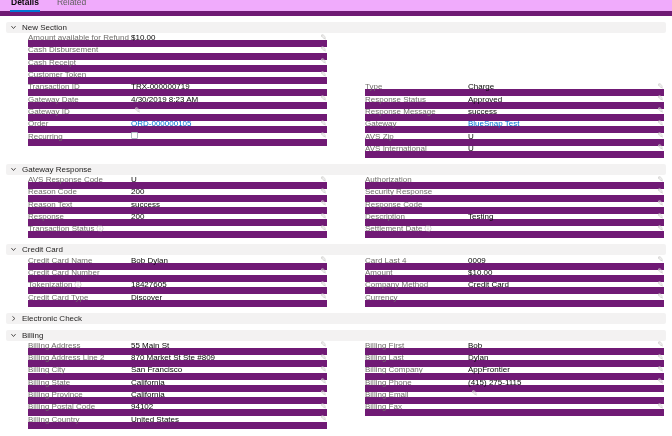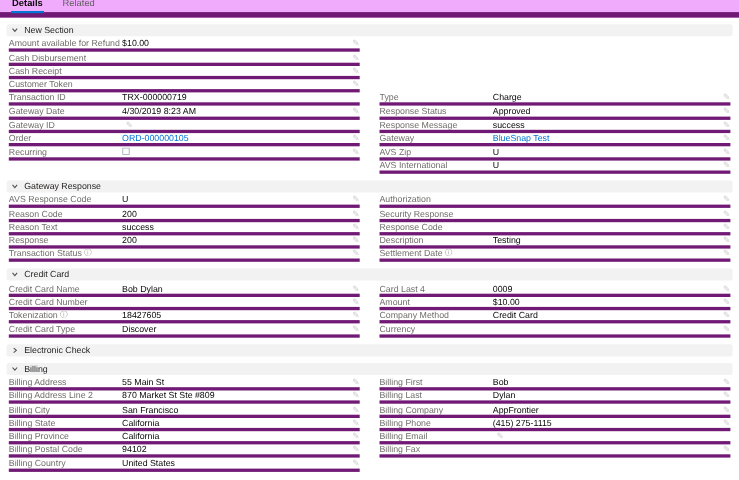--- a/index.html
+++ b/index.html
@@ -11,21 +11,21 @@
   .tab.active { color:#080707; font-weight:bold; }
   .tab.active::after { content:""; position:absolute; left:0; right:0; bottom:-1px;
     height:2px; background:var(--accent,#0176d3); }
   .content { padding:0 6px; }
   .sec { margin-top:6px; }
   .sec-header { background:var(--section_bg,#f3f2f2); height:11px; border-radius:2px;
     display:flex; align-items:center; gap:5px; padding:0 4px; font-size:8px; color:#201f1e; cursor:pointer; }
   .chev { flex:none; display:block; }
   .fields { display:grid; grid-template-columns:1fr 1fr; column-gap:18px; margin-top:2px; padding:0 2px; }
   .spacer4 { height:49.2px; }
-  .row { display:flex; align-items:flex-end; height:12.3px; border-bottom:3px solid #701a75; }
+  .row { display:flex; align-items:center; height:12.3px; border-bottom:7px solid #701a75;margin-left:20px; }
   .flabel { display:flex; align-items:center; gap:2px; width:103px; flex:none;
     font-size:8px; color:#706e6b; white-space:nowrap; overflow:hidden; }
   .fvalue { flex:1; font-size:8px; color:#080707; white-space:nowrap; overflow:hidden;
     text-decoration:none; }
   .link { color:var(--link,#0070d2); }
   .u { }
   .pencil { flex:none; width:10px; text-align:right; font-size:8px; color:#cecccb;
     cursor:pointer; line-height:1; }
   .pencil.hidden { visibility:hidden; }
   .checkbox { display:inline-block; width:7px; height:7px; border:1px solid #b0bac5;

